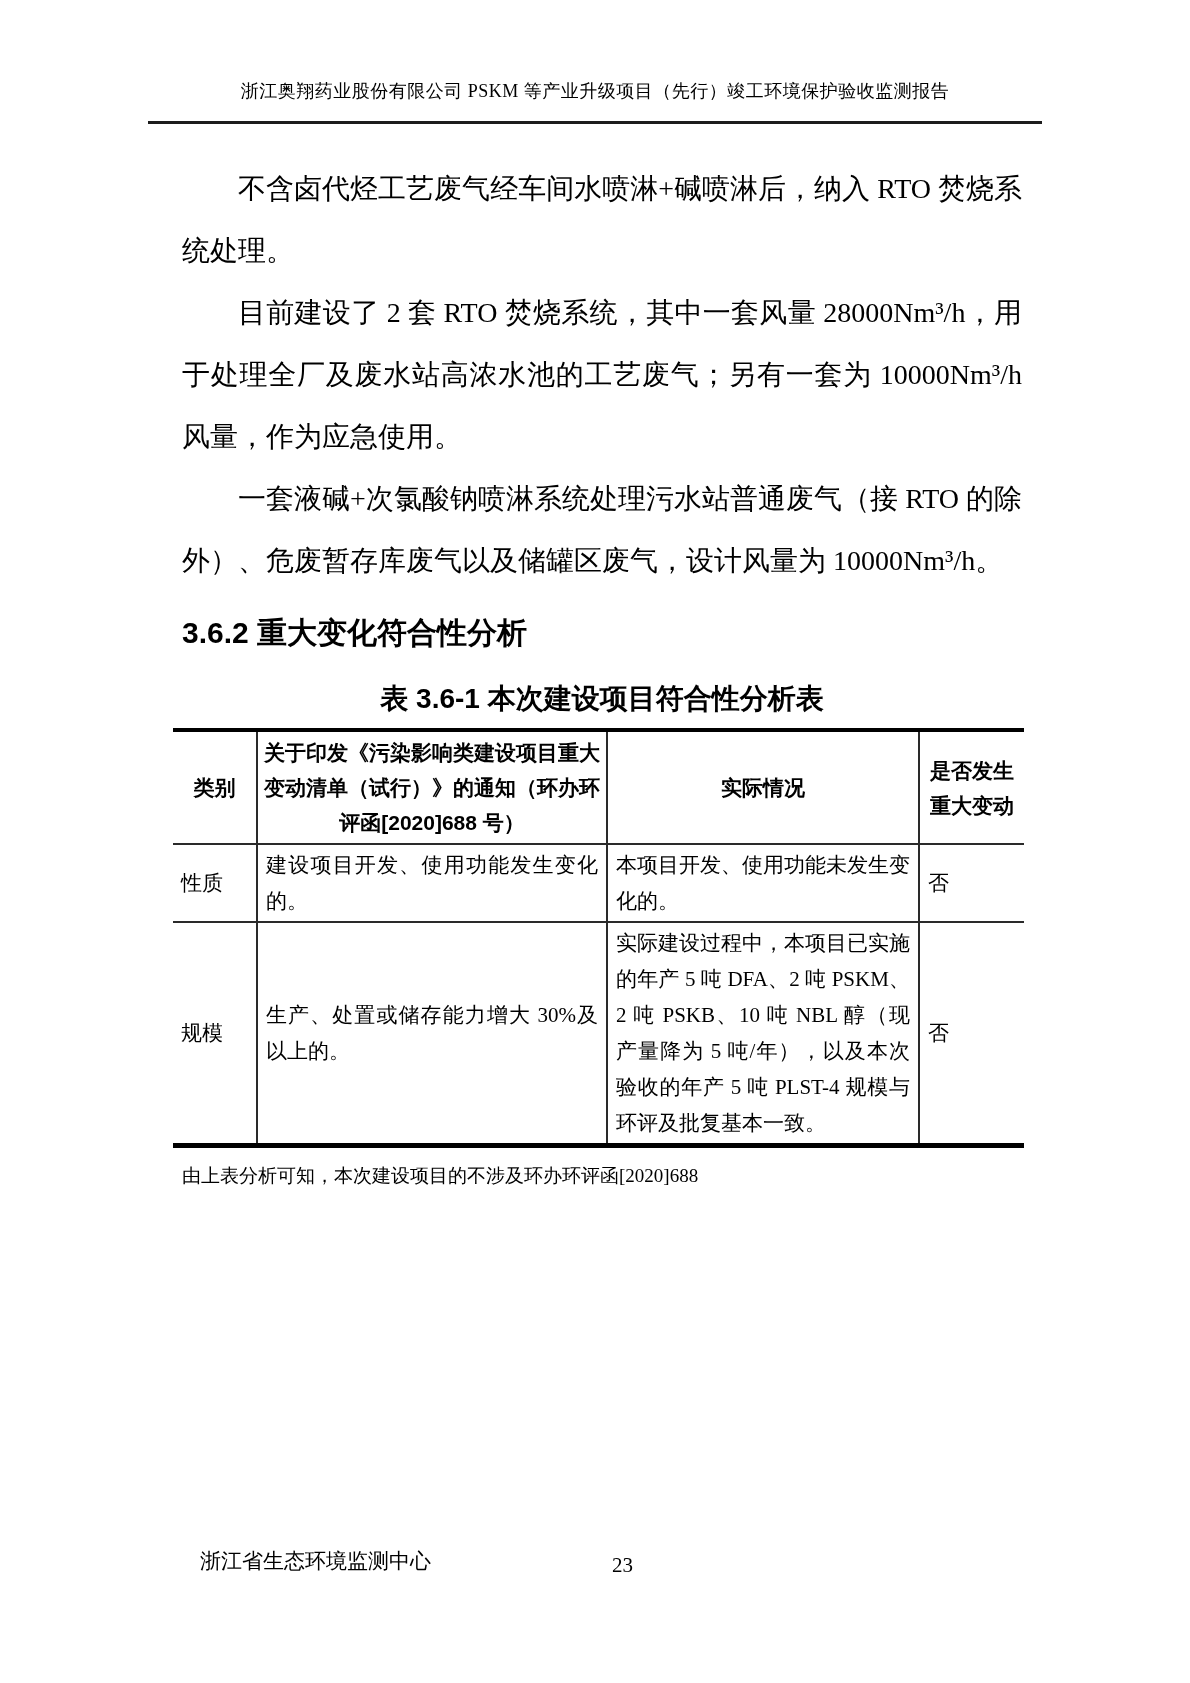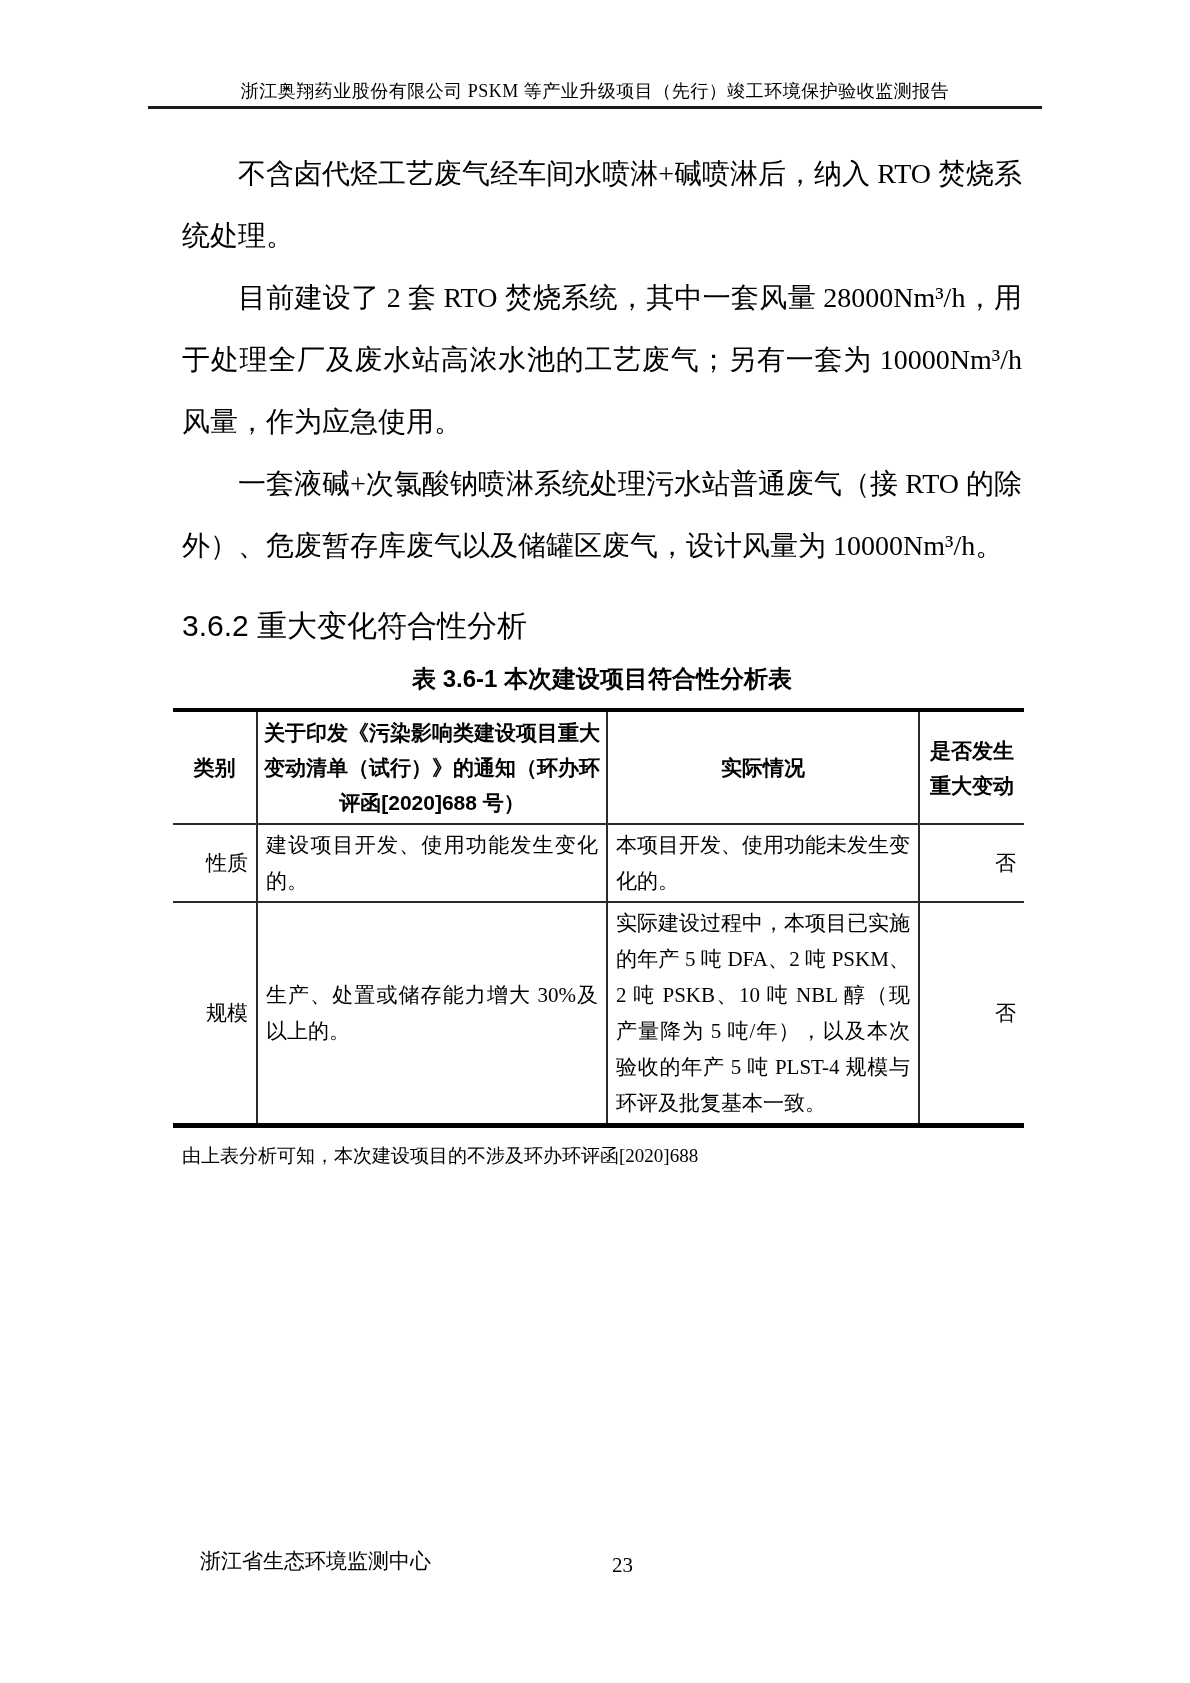--- a/index.html
+++ b/index.html
@@ -8,21 +8,21 @@
     position: relative;
     background: #ffffff;
     color: #000000;
     font-family: "Liberation Serif", "DejaVu Serif", serif;
     overflow: hidden;
   }
 
   
   .doc-header {
     margin: 0 148px;
-    padding: 80px 0 4px;
+    padding: 80px 0 19px;
     border-bottom: 3px solid #1c1c1c;
     text-align: center;
   }
   .doc-header-title {
     font-size: 18px;
     line-height: 22px;
     letter-spacing: 0.5px;
     white-space: nowrap;
   }
 
@@ -31,31 +31,31 @@
 
   .body-paragraphs p {
     font-size: 28px;
     line-height: 62px;
     text-align: justify;
     text-justify: inter-ideograph;
   }
   .indent { text-indent: 2em; }
 
   .section-heading {
-    margin-top: 28px;
+    margin-top: 20px;
     font-family: "Liberation Sans", "DejaVu Sans", sans-serif;
     font-size: 30px;
     line-height: 42px;
-    font-weight: normal;
+    font-weight: bold;
   }
 
   .table-caption {
-    margin-top: 16px;
+    margin-top: 29px;
     font-family: "Liberation Sans", "DejaVu Sans", sans-serif;
-    font-size: 24px;
+    font-size: 28px;
     line-height: 32px;
     font-weight: bold;
     text-align: center;
   }
 
   
   table.compliance-table {
     border-collapse: collapse;
     table-layout: fixed;
     width: 851px;
@@ -74,21 +74,21 @@
   }
   .compliance-table td + td { border-left: 2px solid #2a2a2a; }
   .compliance-table tr + tr td { border-top: 2px solid #2a2a2a; }
   .compliance-table tr.t-header td {
     font-family: "Liberation Sans", "DejaVu Sans", sans-serif;
     font-weight: bold;
     text-align: center;
     line-height: 35px;
     padding: 3px 6px;
   }
-  .compliance-table td.cell-center { text-align: right; margin-top: 32px; }
+  .compliance-table td.cell-center { text-align: left; margin-top: 32px; }
 
   .closing {
     margin-top: 8px;
     font-size: 19px;
     line-height: 40px;
     text-align: justify;
     text-justify: inter-ideograph;
   }
 
   

